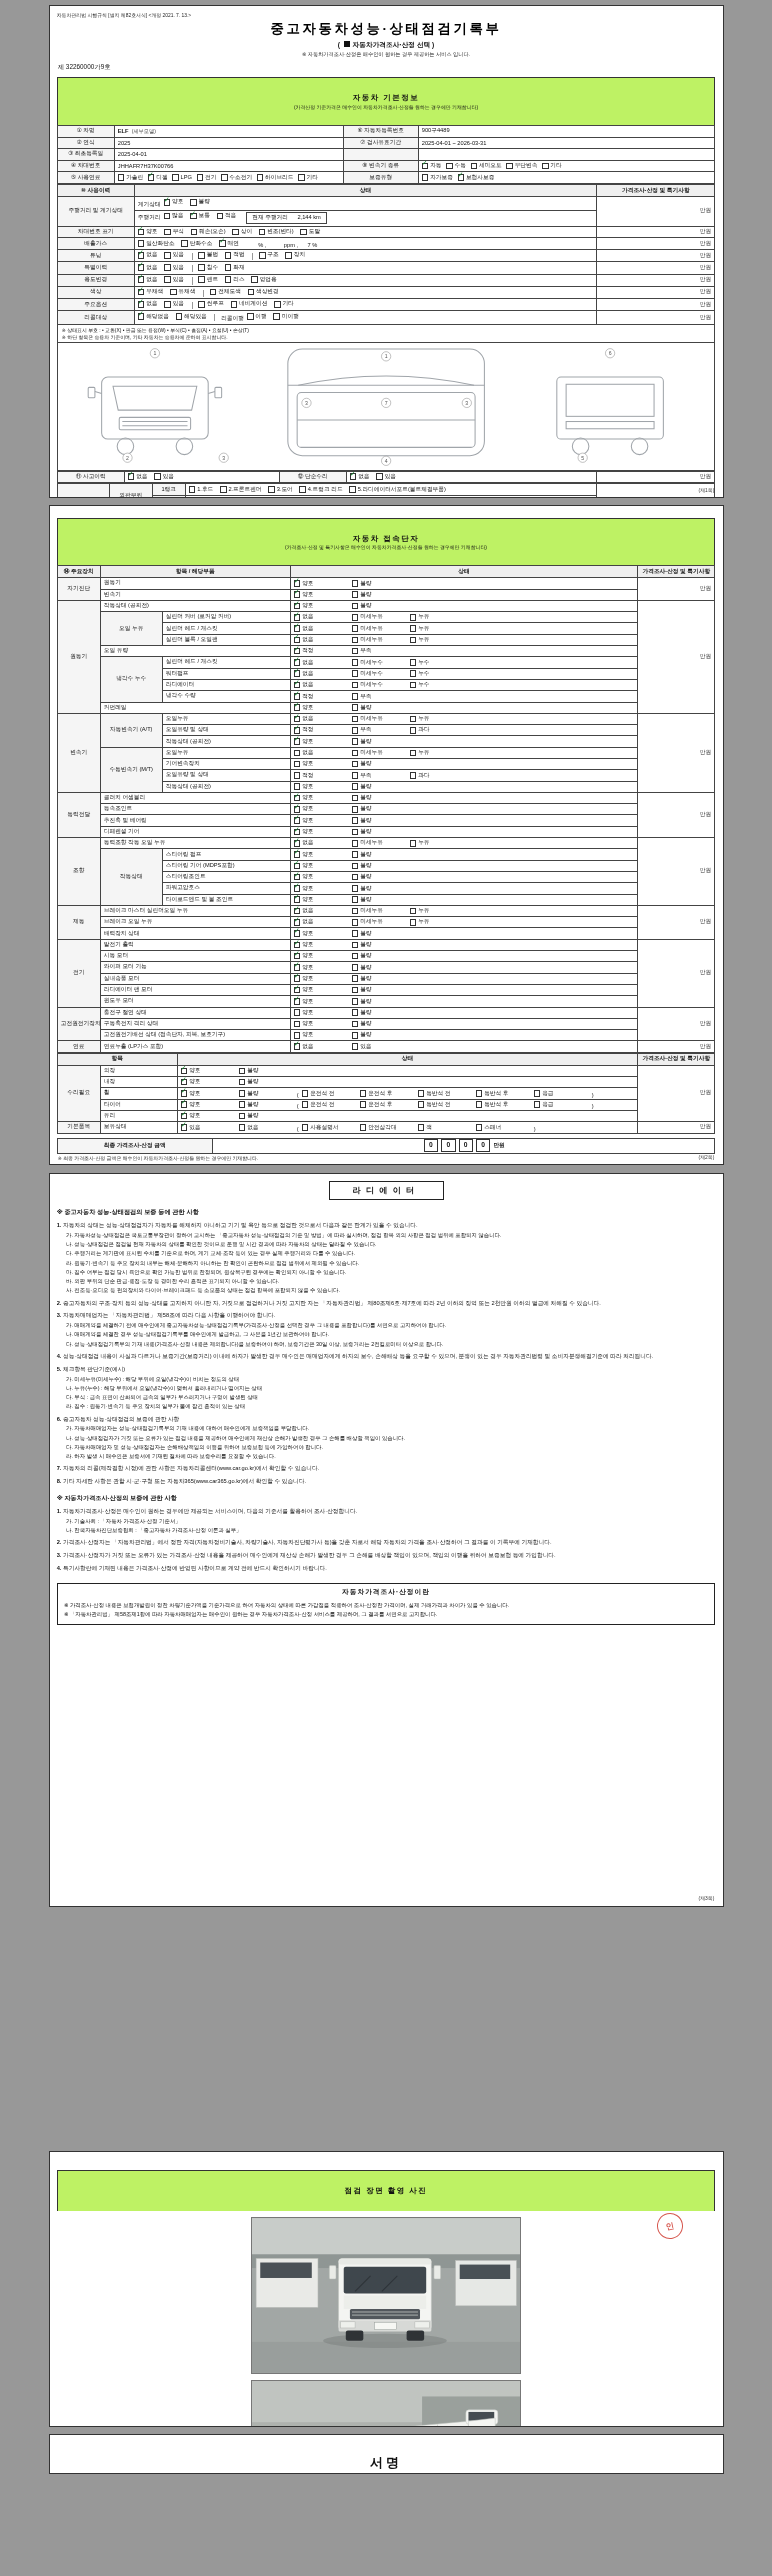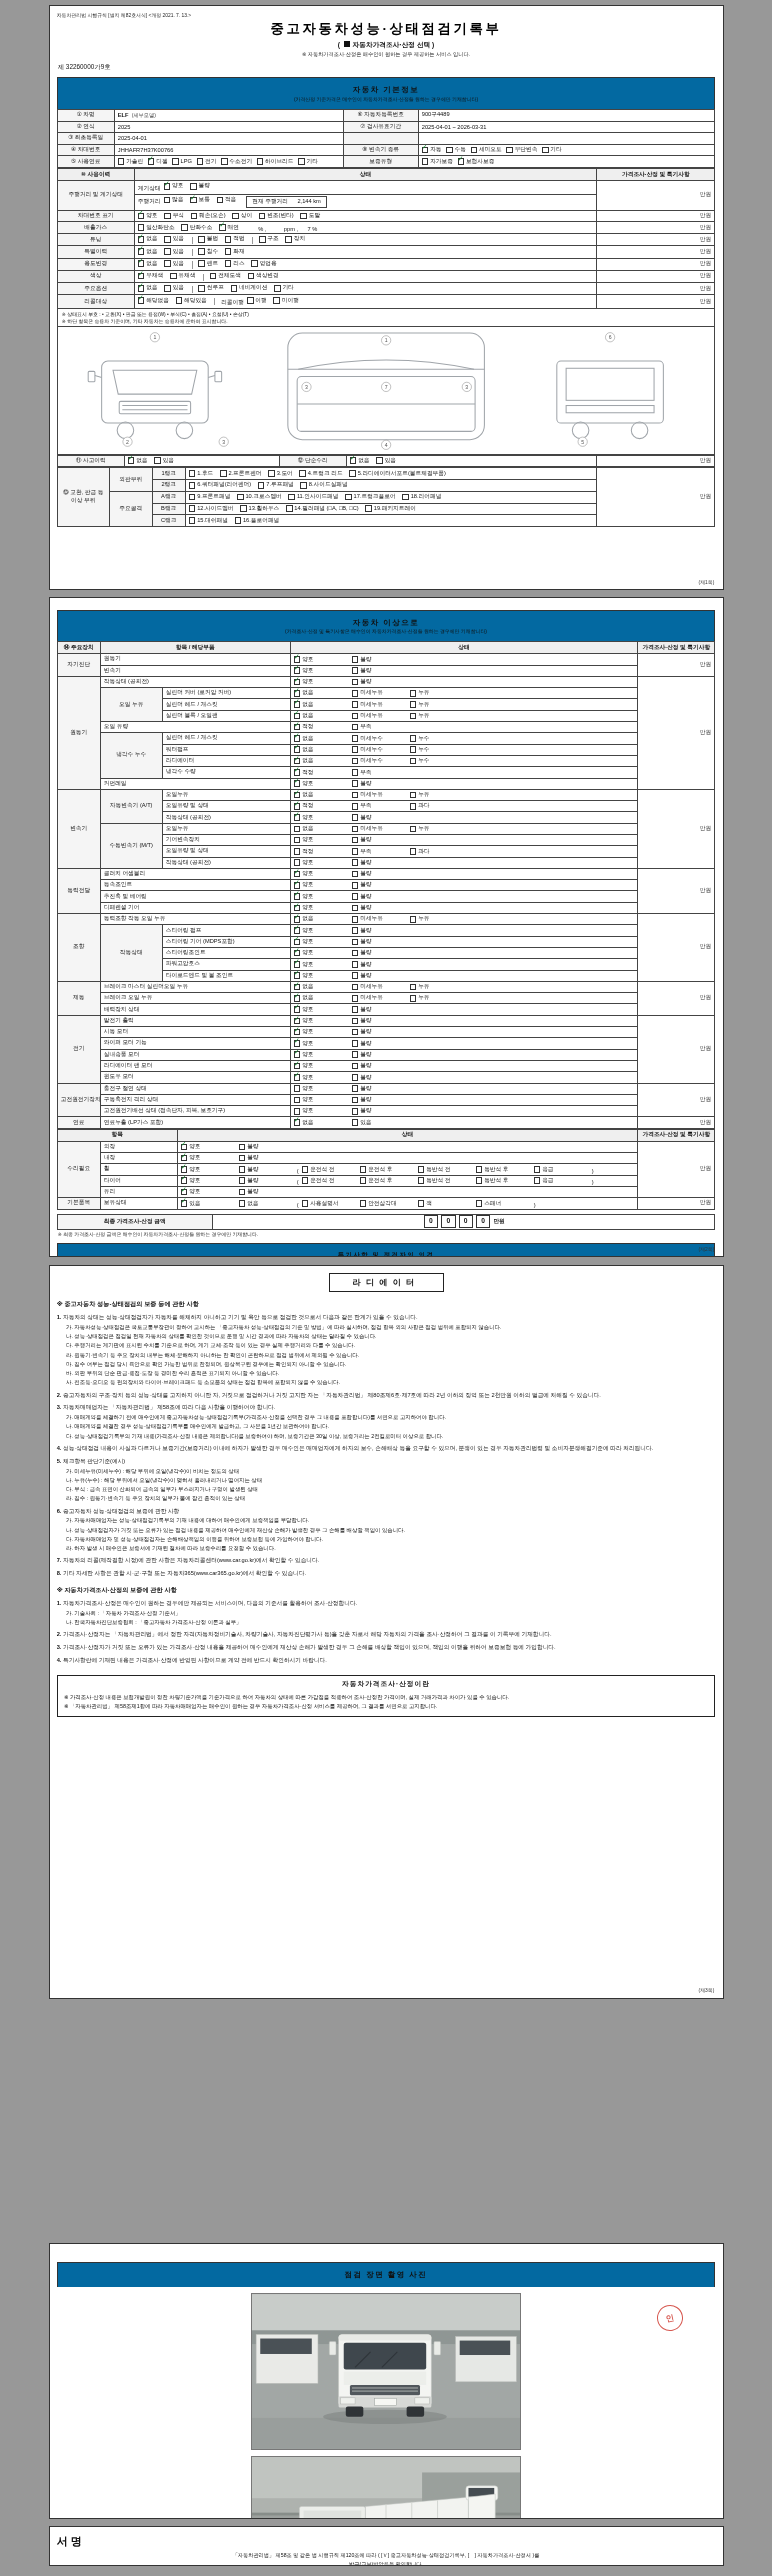--- a/index.html
+++ b/index.html
@@ -1,29 +1,29 @@
 <!DOCTYPE html>
 <html style="font-size:8.2px"><head>
 <meta charset="utf-8">
 <style>
   html,body{margin:0;padding:0;}
   body{background:#989898;padding:5.2px 0 4.1px;font-family:"Liberation Sans","DejaVu Sans",sans-serif;color:#111;}
   .page{width:675px;margin:0 auto 7.2px;background:#fff;border:0.5px solid #333;box-sizing:border-box;padding:6.2px 7.2px;position:relative;overflow:hidden;}
-  .p1{height:585px;}
+  .p1{height:493px;}
   .p2{height:660px;}
   .p3{height:734px;margin-bottom:244px;}
   .p4{height:276px;}
   .p5{height:40px;margin-bottom:0;}
   .topnote{display:flex;justify-content:space-between;font-size:4.9px;color:#222;}
   .doctitle{text-align:center;font-size:13.4px;font-weight:bold;letter-spacing:2.6px;margin-top:2.1px;color:#000;}
   .opt-line{text-align:center;font-size:6.7px;margin-top:2.1px;font-weight:bold;}
   .fillbox{display:inline-block;width:5.7px;height:5.7px;background:#111;vertical-align:-0.5px;margin:0 2.6px;}
   .svc-note{text-align:center;font-size:5.2px;color:#222;margin-top:1.5px;}
   .docno{font-size:6.4px;margin:5.2px 1px 0;}
-  .bar{border:0.5px solid #333;border-bottom:0;background:#0369a1;text-align:center;padding:7px 0;margin-top:5.2px;}
+  .bar{border:0.5px solid #333;border-bottom:0;background:#bef264;text-align:center;padding:15px 0;margin-top:5.2px;}
   .bar .bt{font-weight:bold;font-size:7.5px;letter-spacing:1.5px;}
   .bar .bn{font-size:4.9px;margin-top:0.5px;}
   table.tb{width:100%;border-collapse:collapse;table-layout:fixed;}
   .tb td,.tb th{border:0.5px solid #444;font-size:5.7px;padding:1.3px 3.1px;vertical-align:middle;word-break:keep-all;overflow:hidden;}
   .p2 .tb td{padding:0.8px 3.1px;}
   .tb th{background:#efefef;font-weight:bold;text-align:center;padding:1.5px;}
   .lab{background:#f5f5f5;text-align:center;}
   .won{text-align:right;color:#333;font-size:5.2px;vertical-align:bottom;background:#fff;}
   .cb{display:inline-flex;align-items:center;margin-right:6.7px;line-height:7.7px;white-space:nowrap;}
   .basic .cb{margin-right:4.6px;}
@@ -42,21 +42,21 @@
   .pfoot{position:absolute;right:8.2px;bottom:4.1px;font-size:4.9px;color:#333;}
   .ntitle{width:113px;margin:1px auto 7.2px;border:0.8px solid #222;text-align:center;font-size:8.2px;font-weight:bold;letter-spacing:5.2px;padding:3.1px 0;}
   .nhead{font-weight:bold;font-size:6.2px;margin:8.2px 0 2.1px;}
   .nitem{font-size:5.7px;line-height:8.8px;margin-top:4.1px;}
   .nsub{font-size:5.4px;line-height:8.2px;margin:1px 0 0 9.3px;color:#111;}
   .nbox{border:0.8px solid #222;margin-top:10.3px;padding:4.1px 6.2px 5.2px;}
   .nbt{text-align:center;font-weight:bold;font-size:6.7px;margin-bottom:3.1px;letter-spacing:1px;}
   .nbl{font-size:5.4px;line-height:8.2px;margin-top:1.5px;}
   .photo{width:268px;margin:6.2px auto 0;border:0.5px solid #777;display:block;background:#b0b4b1;}
   .stamp{position:absolute;right:40px;top:61px;width:24px;height:24px;border:1.5px solid #cf3a30;border-radius:50%;color:#cf3a30;display:flex;align-items:center;justify-content:center;font-size:8.2px;font-weight:bold;transform:rotate(-12deg);opacity:.85;}
-  .sign-title{text-align:left;font-weight:bold;font-size:11px;letter-spacing:3.1px;margin-top:1px;}
+  .sign-title{text-align:center;font-weight:bold;font-size:13px;letter-spacing:3.1px;margin-top:13px;}
   .sign-line{text-align:center;font-size:5.2px;margin-top:2.6px;}
 </style>
 </head>
 <body>
 
 <div class="doc">
 
   <div class="page p1">
     <div class="topnote">
       <span>자동차관리법 시행규칙 [별지 제82호서식] &lt;개정 2021. 7. 13.&gt;</span>
@@ -522,21 +522,21 @@
           </tbody>
         </table>
       </div>
 
     <div class="pfoot">(제1쪽)</div>
   </div>
 
   <div class="page p2">
     <div id="sec-detail">
         <div class="bar">
-          <div class="bt">자동차 이상으로</div>
+          <div class="bt">자동차 접속단자</div>
           <div class="bn">(가격조사·산정 및 특기사항은 매수인이 자동차가격조사·산정을 원하는 경우에만 기재합니다)</div>
         </div>
         <table class="tb det">
           <colgroup>
             <col style="width:43px">
             <col style="width:62px">
             <col style="width:128px">
             <col>
             <col style="width:77px">
           </colgroup>

